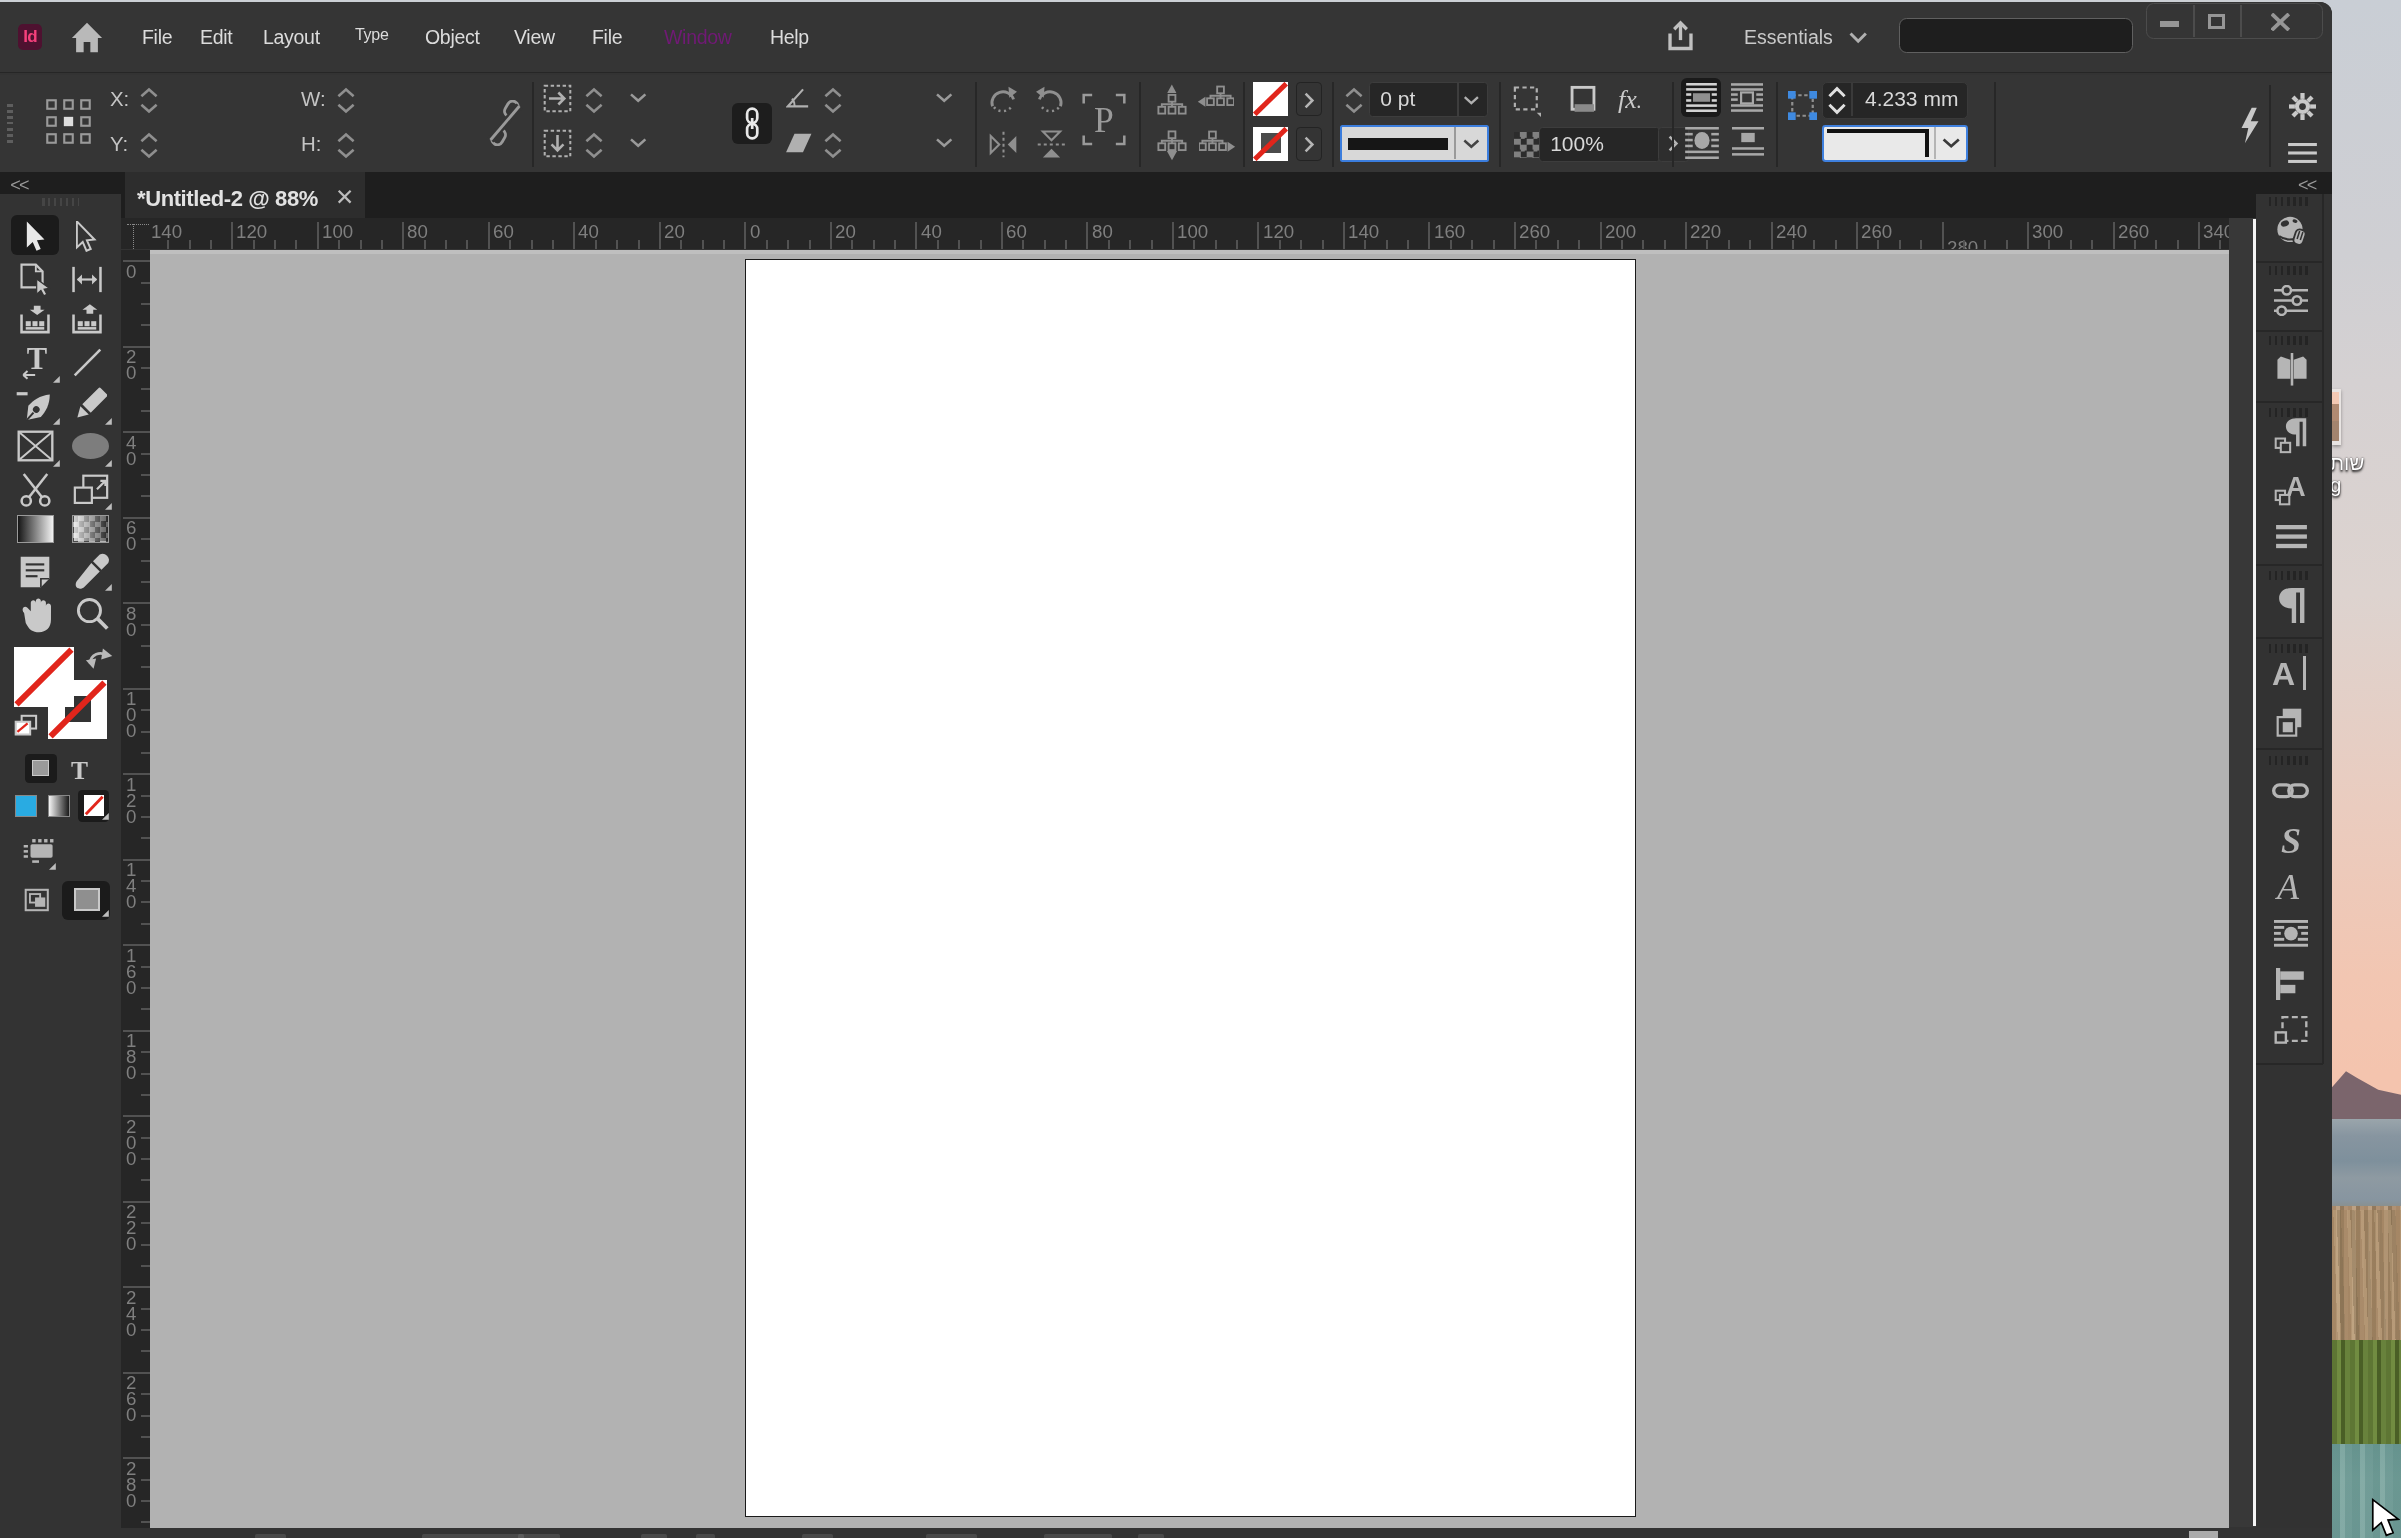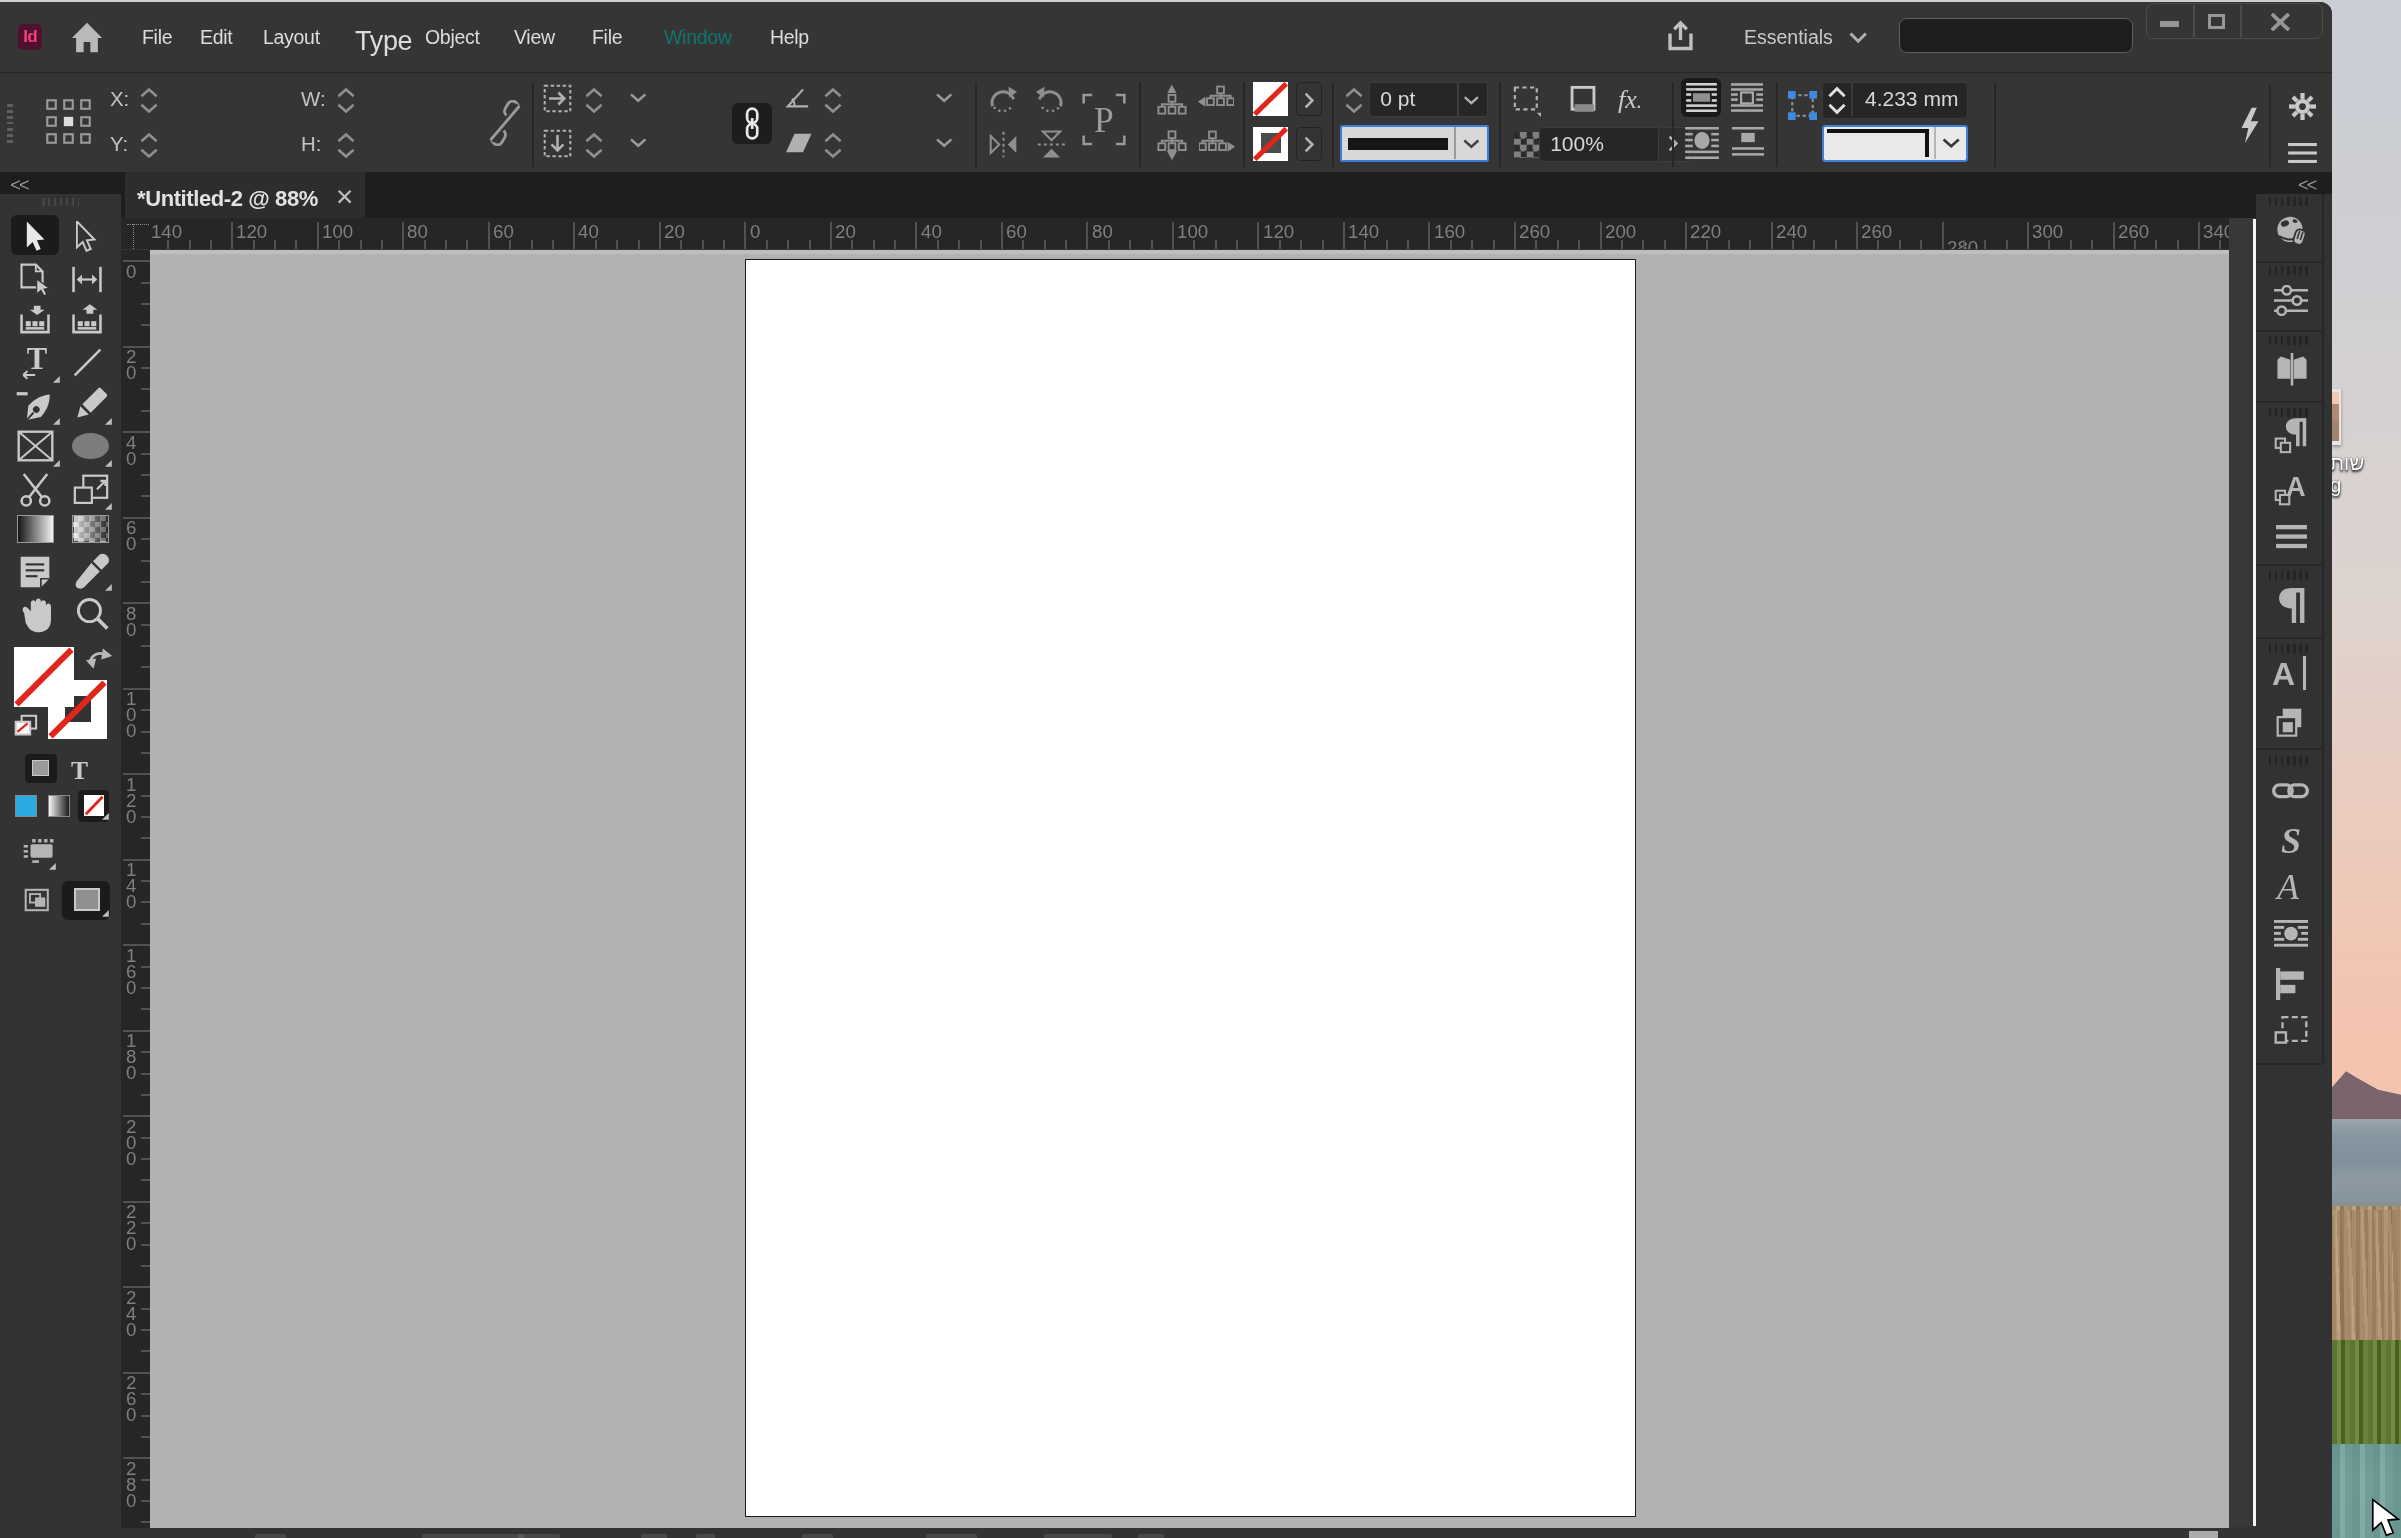--- a/index.html
+++ b/index.html
@@ -43,25 +43,25 @@
 <div class="a" style="left:0;top:1.7px;width:2332px;height:71px;background:#353535;border-radius:0 12px 0 0;border-bottom:1.7px solid #262626;"></div>
 <div class="a" style="left:18px;top:24px;width:24px;height:26px;background:#4e1130;
  border-radius:5.1px;color:#f5407c;font-size:17px;font-weight:bold;text-align:center;
  line-height:26px;letter-spacing:-0.8px;">Id</div>
 <svg class="ic" style="left:71px;top:22px" width="32" height="31" viewBox="0 0 38 37">
 <path d="M19 1 L37 19 L32 19 L32 36 L23 36 L23 24 L15 24 L15 36 L6 36 L6 19 L1 19 Z" fill="#b9b9b9"></path>
 </svg>
 <div class="a" style="left:142px;top:26px;font-size:19.5px;color:#dcdcdc;letter-spacing:-0.3px;">File</div>
 <div class="a" style="left:200px;top:26px;font-size:19.5px;color:#dcdcdc;letter-spacing:-0.3px;">Edit</div>
 <div class="a" style="left:263px;top:26px;font-size:19.5px;color:#dcdcdc;letter-spacing:-0.3px;">Layout</div>
-<div class="a" style="left:355px;top:26px;font-size:27px;color:#dcdcdc;letter-spacing:-0.3px;">Type</div>
+<div class="a" style="left:355px;top:26px;font-size:16px;color:#dcdcdc;letter-spacing:-0.3px;">Type</div>
 <div class="a" style="left:425px;top:26px;font-size:19.5px;color:#dcdcdc;letter-spacing:-0.3px;">Object</div>
 <div class="a" style="left:514px;top:26px;font-size:19.5px;color:#dcdcdc;letter-spacing:-0.3px;">View</div>
 <div class="a" style="left:592px;top:26px;font-size:19.5px;color:#dcdcdc;letter-spacing:-0.3px;">File</div>
-<div class="a" style="left:664px;top:26px;font-size:19.5px;color:#0f766e;letter-spacing:-0.3px;">Window</div>
+<div class="a" style="left:664px;top:26px;font-size:19.5px;color:#701a75;letter-spacing:-0.3px;">Window</div>
 <div class="a" style="left:770px;top:26px;font-size:19.5px;color:#dcdcdc;letter-spacing:-0.3px;">Help</div>
 <svg class="ic" style="left:1665px;top:19.5px" width="31" height="31" viewBox="0 0 37 37">
 <g stroke="#c0c0c0" stroke-width="4" fill="none">
 <path d="M6 16 L6 34 L31 34 L31 16"></path>
 <path d="M18.5 24 L18.5 4"></path>
 <path d="M11 11 L18.5 3.5 L26 11"></path>
 </g>
   </svg>
 <div class="a" style="left:1744px;top:25.5px;font-size:19.5px;color:#c9c9c9;">Essentials</div>
 <svg class="ic" style="left:1848px;top:31px" width="20.4" height="13.6" viewBox="0 0 24 16">

